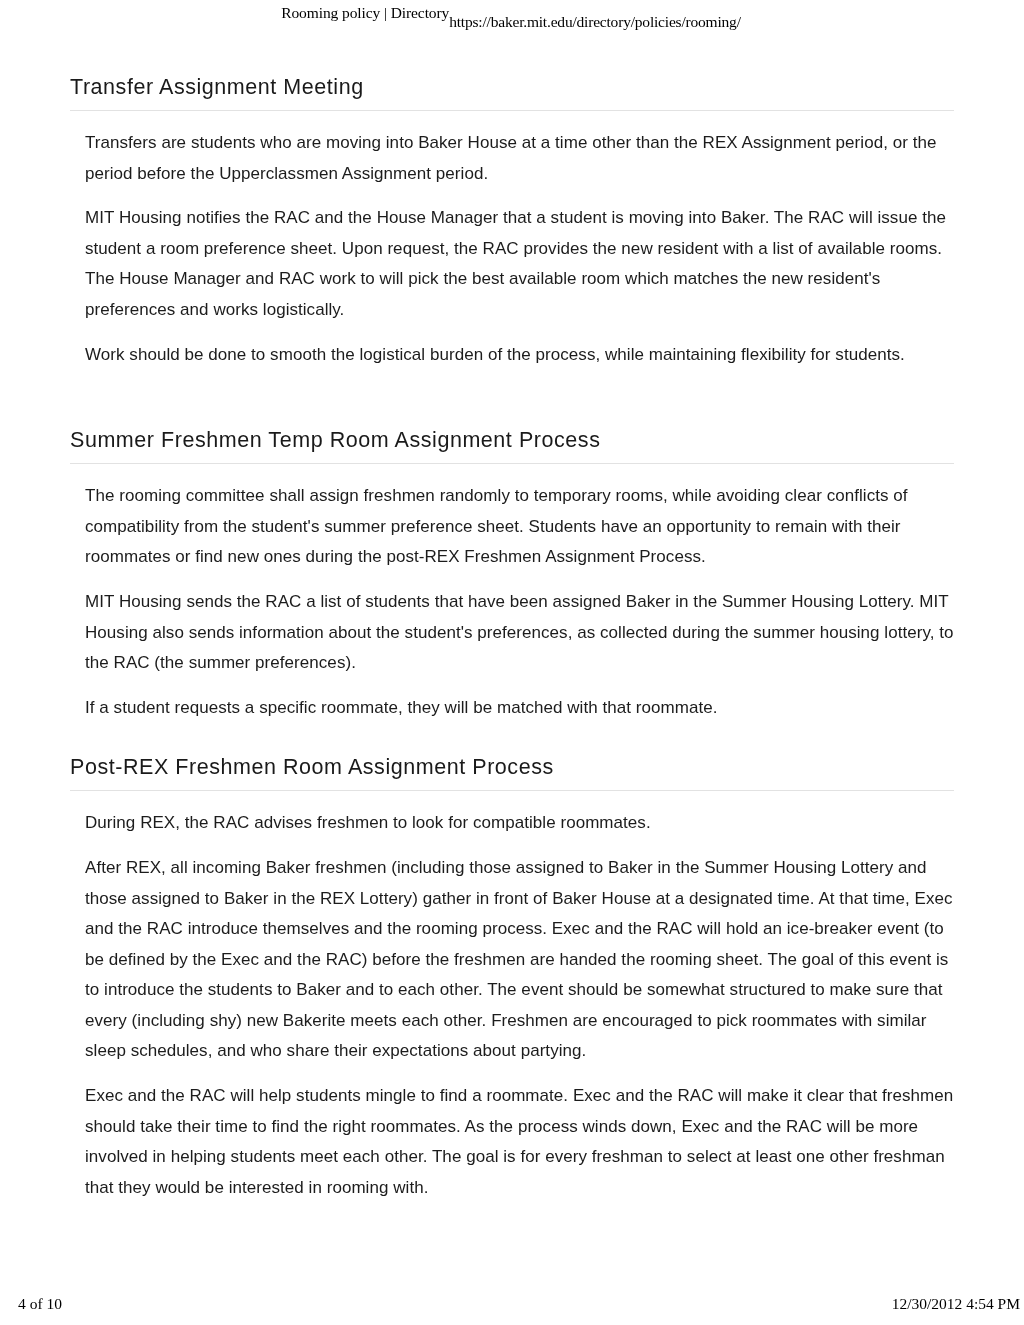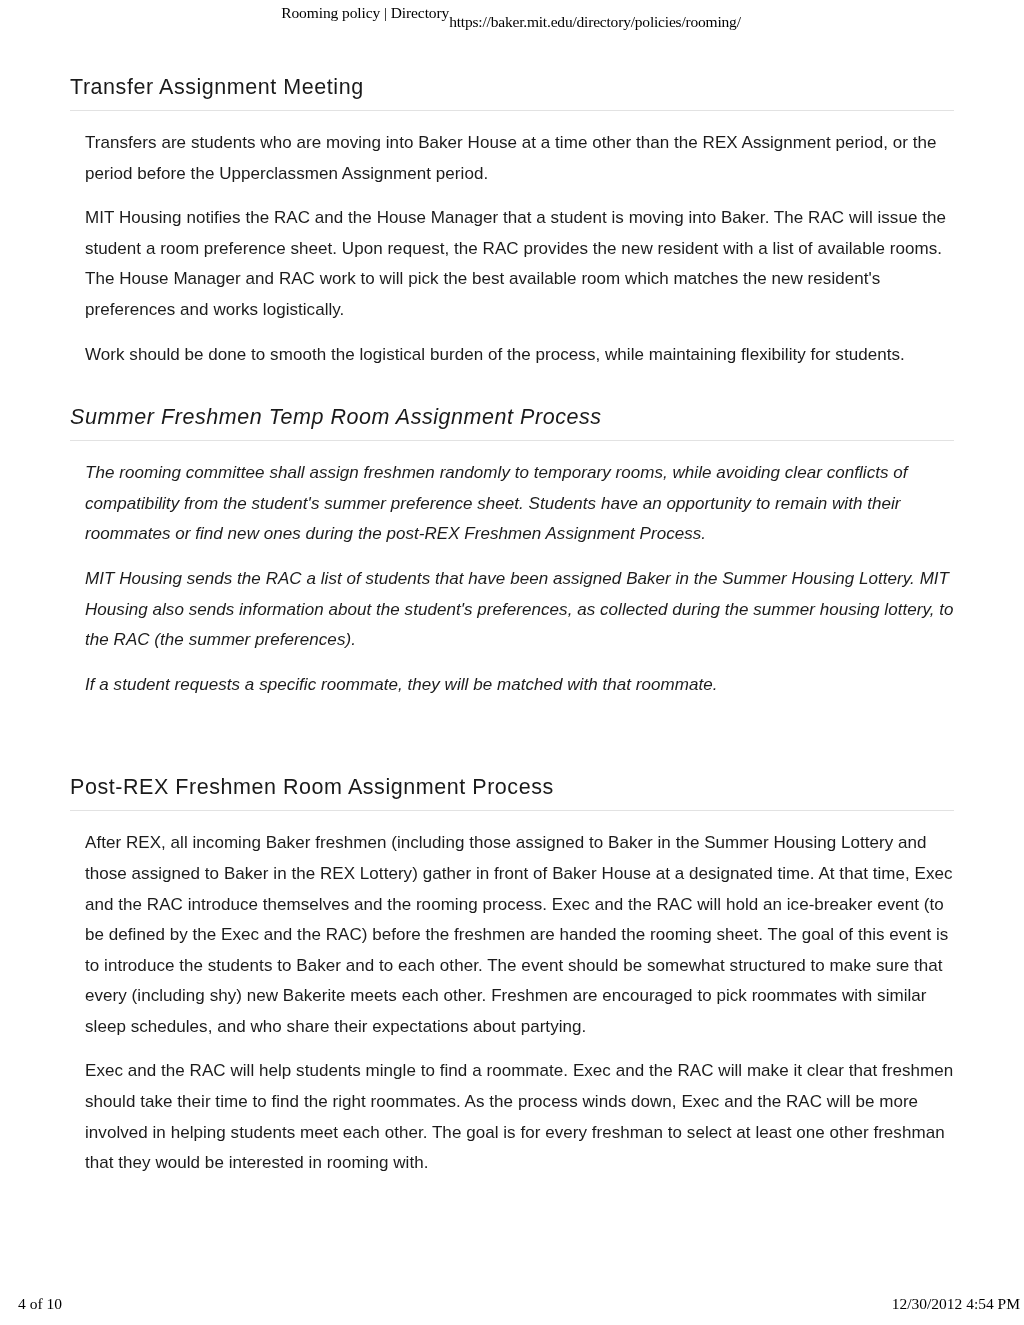--- a/index.html
+++ b/index.html
@@ -100,22 +100,22 @@
     font-size: 17px;
     line-height: 30.6px;
     color: #1c1c1c;
     text-align: left;
     letter-spacing: 0.05px;
   }
   p.para:last-child { margin-bottom: 0; }
 
   
   .section + .section { margin-top: 36px; }
-  .section.s2 { margin-top: 34px; font-style: italic; }
-  .section.s3 { margin-top: 74px; }
+  .section.s2 { margin-top: 57px; }
+  .section.s3 { margin-top: 31px; }
 </style>
 </head>
 <body>
 
 <div class="page">
 
   <div class="print-header">
     <span class="hdr-left">Rooming policy | Directory</span>
     <span class="hdr-right">https://baker.mit.edu/directory/policies/rooming/</span>
   </div>
@@ -136,20 +136,21 @@
       <div class="section-body">
         <p class="para">The rooming committee shall assign freshmen randomly to temporary rooms, while avoiding clear conflicts of compatibility from the student's summer preference sheet. Students have an opportunity to remain with their roommates or find new ones during the post-REX Freshmen Assignment Process.</p>
         <p class="para">MIT Housing sends the RAC a list of students that have been assigned Baker in the Summer Housing Lottery. MIT Housing also sends information about the student's preferences, as collected during the summer housing lottery, to the RAC (the summer preferences).</p>
         <p class="para">If a student requests a specific roommate, they will be matched with that roommate.</p>
       </div>
     </div>
 
     <div class="section s3">
       <h2 class="section-heading">Post-REX Freshmen Room Assignment Process</h2>
       <div class="section-body">
+        <p class="para">During REX, the RAC advises freshmen to look for compatible roommates.</p>
         <p class="para">After REX, all incoming Baker freshmen (including those assigned to Baker in the Summer Housing Lottery and those assigned to Baker in the REX Lottery) gather in front of Baker House at a designated time. At that time, Exec and the RAC introduce themselves and the rooming process. Exec and the RAC will hold an ice-breaker event (to be defined by the Exec and the RAC) before the freshmen are handed the rooming sheet. The goal of this event is to introduce the students to Baker and to each other. The event should be somewhat structured to make sure that every (including shy) new Bakerite meets each other. Freshmen are encouraged to pick roommates with similar sleep schedules, and who share their expectations about partying.</p>
         <p class="para">Exec and the RAC will help students mingle to find a roommate. Exec and the RAC will make it clear that freshmen should take their time to find the right roommates. As the process winds down, Exec and the RAC will be more involved in helping students meet each other. The goal is for every freshman to select at least one other freshman that they would be interested in rooming with.</p>
       </div>
     </div>
 
   </div>
 
   <div class="print-footer">
     <span>4 of 10</span>
     <span>12/30/2012 4:54 PM</span>

